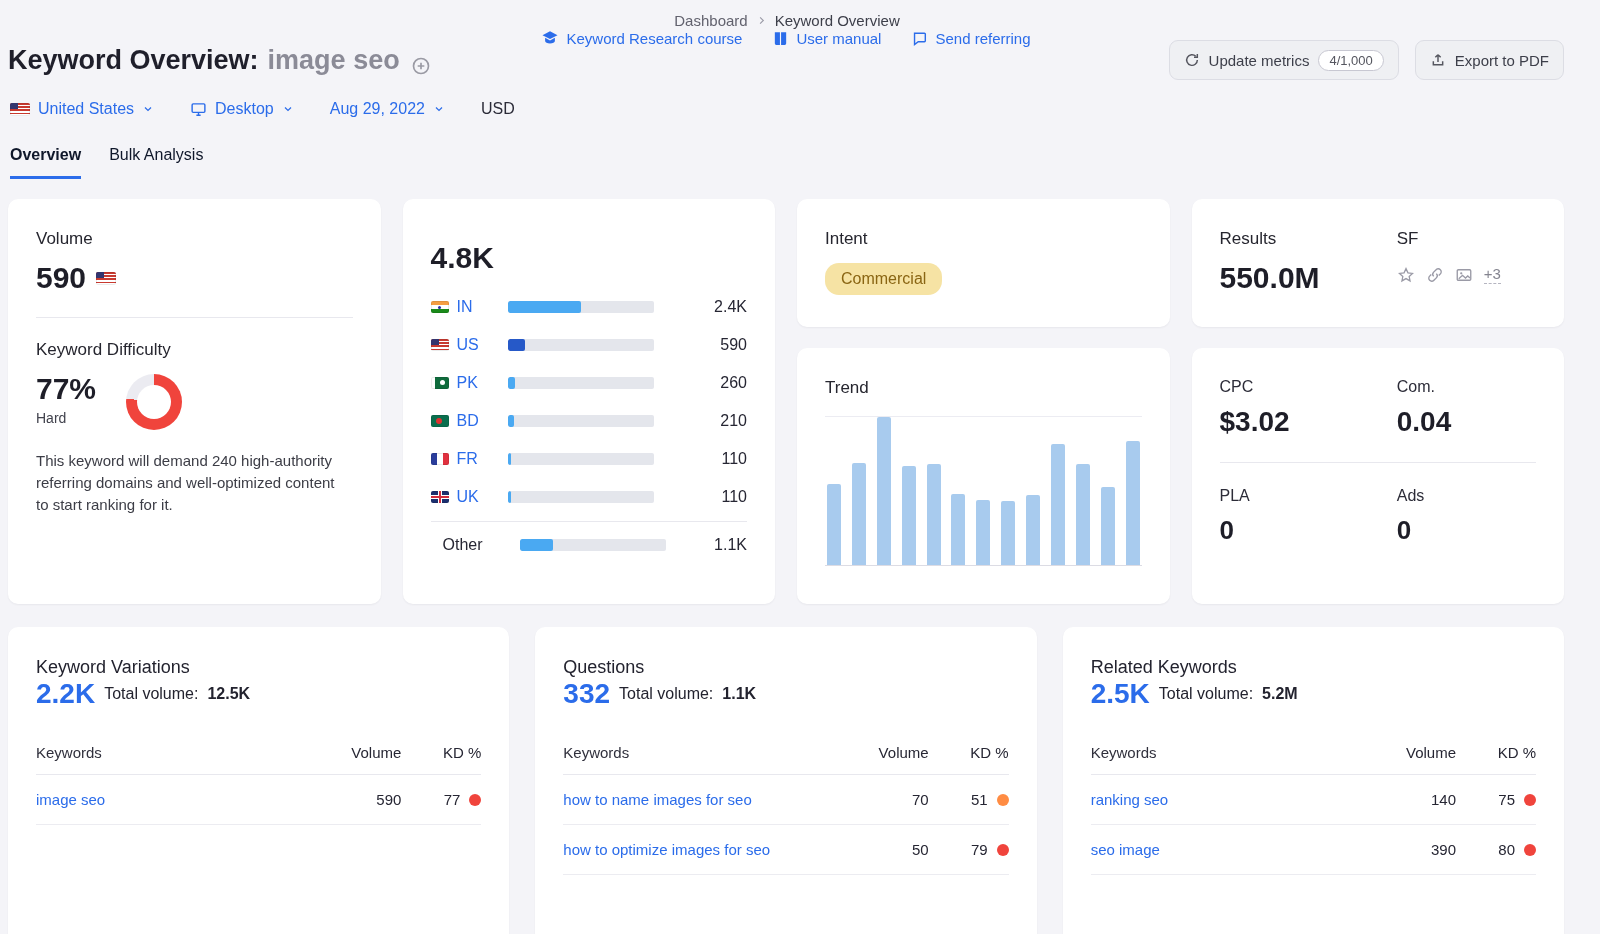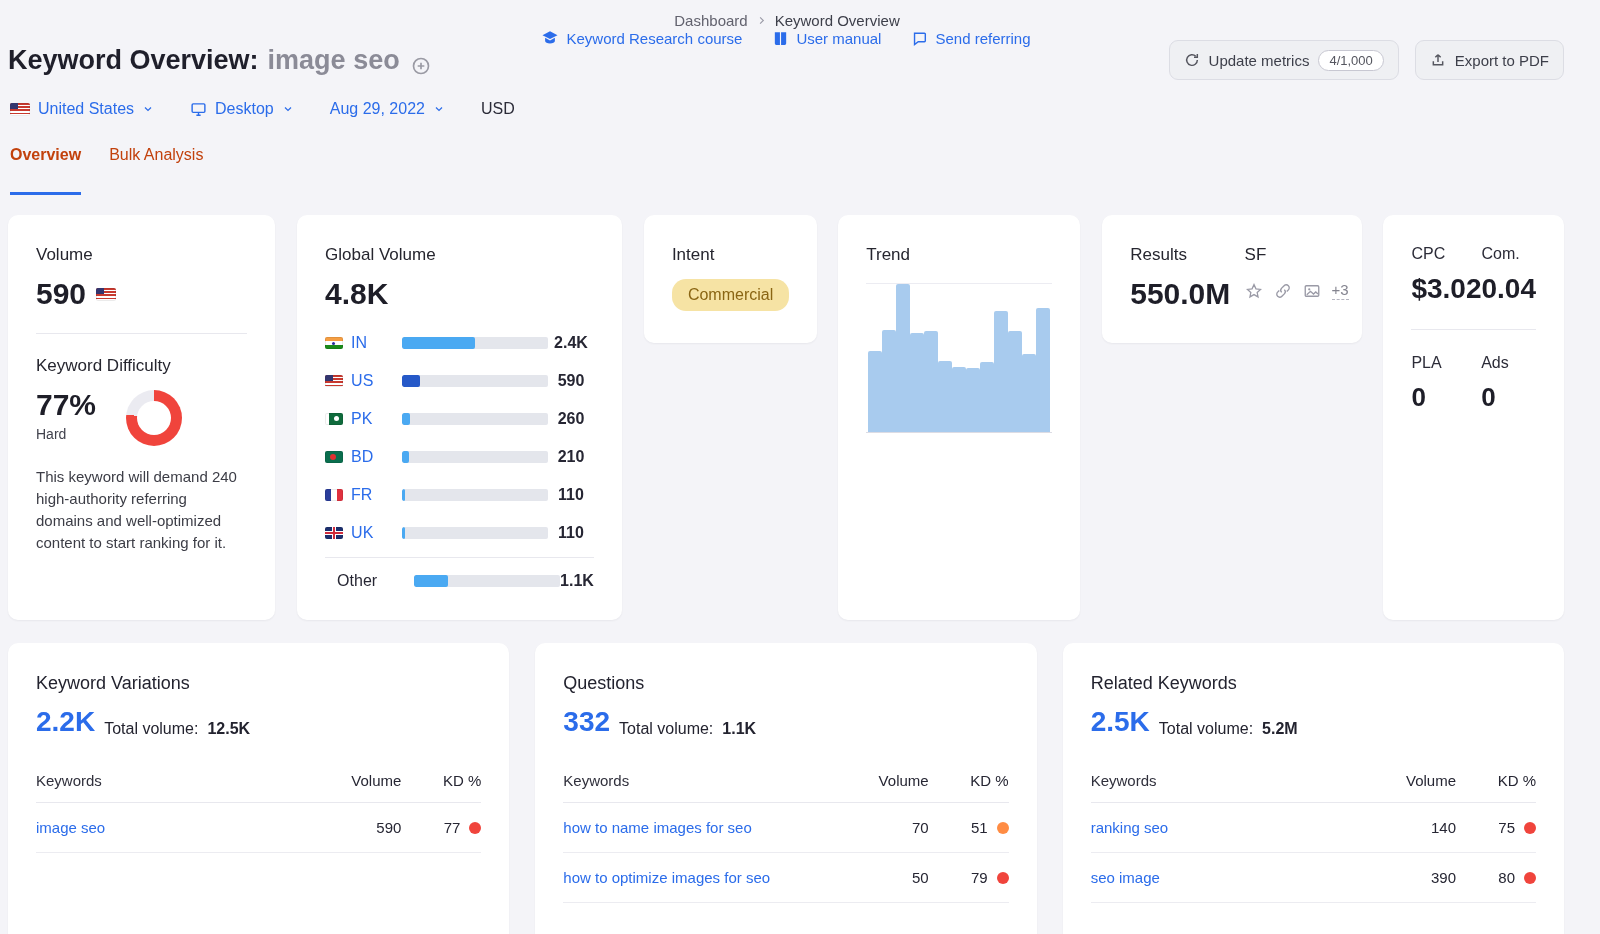--- a/index.html
+++ b/index.html
@@ -37,27 +37,27 @@
   .quota-pill{border:1px solid #c8c8d2;background:#fff;border-radius:12px;font-size:13px;color:#55565f;padding:2px 10px;}
 
   
   .filters-row{display:flex;align-items:center;gap:36px;margin-top:16px;height:26px;padding-left:2px;}
   .filter{display:flex;align-items:center;gap:8px;color:var(--blue);font-size:16px;cursor:pointer;}
   .filter svg{color:var(--blue);}
   .currency{font-size:16px;color:#2b2b38;}
 
   
   .tabs{display:flex;gap:28px;margin-top:24px;padding-left:2px;}
-  .tab{font-size:16px;padding-bottom:28px;cursor:pointer;color:#c2410c;}
+  .tab{font-size:16px;padding-bottom:12px;cursor:pointer;color:#0f172a;}
   .tab.active{font-weight:bold;border-bottom:3px solid var(--blue);}
 
   
   .grid-top{display:grid;grid-template-columns:repeat(4,1fr);gap:22px;margin-top:20px;}
   .card{background:var(--card);border-radius:10px;box-shadow:0 1px 2px rgba(35,35,47,.06);padding:30px 28px 28px;}
-  .col2{display:flex;flex-direction:row;gap:21px;}
+  .col2{display:flex;flex-direction:column;gap:21px;}
   .card-volume,.card-global{height:405px;}
   .card-intent,.card-results{height:128px;}
   .card-trend,.card-cpc{flex:1;}
   .card-title{font-size:17px;color:#26262f;}
   .big-val{font-size:30px;font-weight:bold;color:#1e1e28;line-height:1;}
 
   
   .vol-val{display:flex;align-items:center;gap:10px;margin-top:14px;}
   .vc-divider{border-top:1px solid var(--border);margin:24px 0 22px;}
   .kd-block{display:flex;gap:30px;margin-top:14px;align-items:flex-start;}
@@ -70,21 +70,21 @@
   
   .gv-rows{margin-top:22px;}
   .gv-row{display:flex;align-items:center;height:24px;margin-top:14px;}
   .gv-row:first-child{margin-top:0;}
   .gv-row.other{margin-top:12px;padding-top:14px;border-top:1px solid var(--border);height:auto;}
   .gv-code{width:51px;font-size:16px;color:#262633;margin-left:8px;}
   .gv-row.other .gv-code{width:77px;margin-left:12px;}
   .is-link{color:var(--blue);cursor:pointer;}
   .gv-track{width:146px;height:12px;background:#e4e6ec;border-radius:2px;overflow:hidden;flex:none;}
   .gv-fill{display:block;height:100%;border-radius:2px;background:#4aa9f2;}
-  .gv-value{flex:1;text-align:center;font-size:16px;color:#262633;font-weight:bold;}
+  .gv-value{flex:1;text-align:right;font-size:16px;color:#262633;}
 
   
   .flag{display:inline-block;width:18px;height:12px;border-radius:2px;position:relative;overflow:hidden;flex:none;box-shadow:inset 0 0 0 1px rgba(0,0,0,.08);}
   .flag.lg{width:20px;height:13px;}
   .flag.us{background:repeating-linear-gradient(180deg,#c8392f 0 1.6px,#fff 1.6px 3.2px);}
   .flag.us::before{content:"";position:absolute;top:0;left:0;width:8px;height:6px;background:#33356e;}
   .flag.in{background:linear-gradient(180deg,#f59e42 0 33%,#fff 33% 66%,#1a8a1a 66%);}
   .flag.in::before{content:"";position:absolute;left:7px;top:4.5px;width:3px;height:3px;border-radius:50%;background:#2b2ba0;}
   .flag.pk{background:linear-gradient(90deg,#fff 0 25%,#0f6b3c 25%);}
   .flag.pk::before{content:"";position:absolute;left:9px;top:3px;width:5px;height:5px;border-radius:50%;background:#fff;}
@@ -123,21 +123,21 @@
   .cpc-grid>div:last-child{flex:1;}
   .metric-label{font-size:16px;color:#2c2c38;}
   .metric-val{font-size:28px;font-weight:bold;color:#1e1e28;margin-top:12px;line-height:1;}
   .metric-val.sm{font-size:26px;}
   .cpc-divider{border-top:1px solid var(--border);margin:26px 0 24px;}
 
   
   .grid-bottom{display:grid;grid-template-columns:repeat(3,1fr);gap:26px;margin-top:23px;}
   .table-card{height:330px;overflow:hidden;}
   .tc-title{font-size:18px;color:#23232f;}
-  .tc-stats{display:flex;align-items:flex-end;gap:9px;margin-top:12px;}
+  .tc-stats{display:flex;align-items:center;gap:9px;}
   .tc-count{font-size:28px;font-weight:bold;color:var(--blue);}
   .tc-total-label{font-size:16px;color:#23232f;}
   .tc-total{font-size:16px;font-weight:bold;color:#23232f;}
   .tc-header{display:flex;align-items:center;margin-top:34px;padding-bottom:13px;border-bottom:1px solid var(--border);
     font-size:15px;color:#30303c;}
   .tc-row{display:flex;align-items:center;padding:16px 0;border-bottom:1px solid #ececf1;font-size:15px;}
   .cell-kw{flex:1;}
   .kw-link{color:var(--blue);cursor:pointer;text-decoration:none;}
   .cell-vol{width:100px;text-align:right;color:#262633;}
   .cell-kd{width:80px;display:flex;justify-content:flex-end;align-items:center;gap:9px;color:#262633;}
@@ -254,21 +254,20 @@
         <div class="kd-left">
           <span class="big-val">77%</span>
           <span class="kd-hard">Hard</span>
         </div>
         <div class="donut" style="background: conic-gradient(rgb(240, 68, 60) 0deg, rgb(240, 68, 60) 77%, rgb(235, 235, 241) 77%, rgb(235, 235, 241) 100%);"></div>
       </div>
       <div class="kd-note">This keyword will demand 240 high-authority referring domains and well-optimized content to start ranking for it.</div>
     </div>
 
     <div class="card card-global">
-      <div class="card-title">Global Volume</div>
       <div class="big-val" style="margin-top:14px;">4.8K</div>
       <div class="gv-rows">
         <div class="gv-row">
           <span class="flag in"></span>
           <span class="gv-code is-link">IN</span>
           <span class="gv-track">
               <span class="gv-fill" style="width: 50%; background: rgb(74, 169, 242);"></span>
             </span>
           <span class="gv-value is-link">2.4K</span>
         </div>

